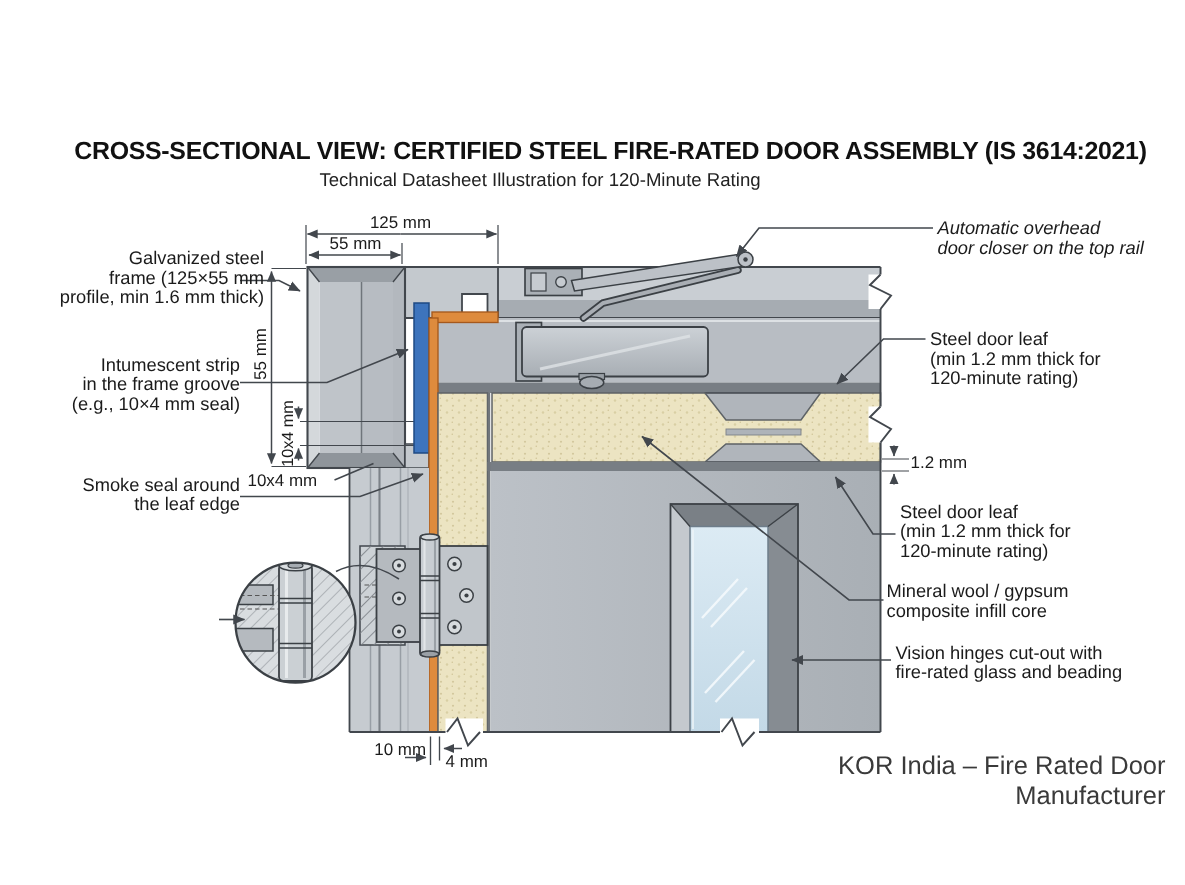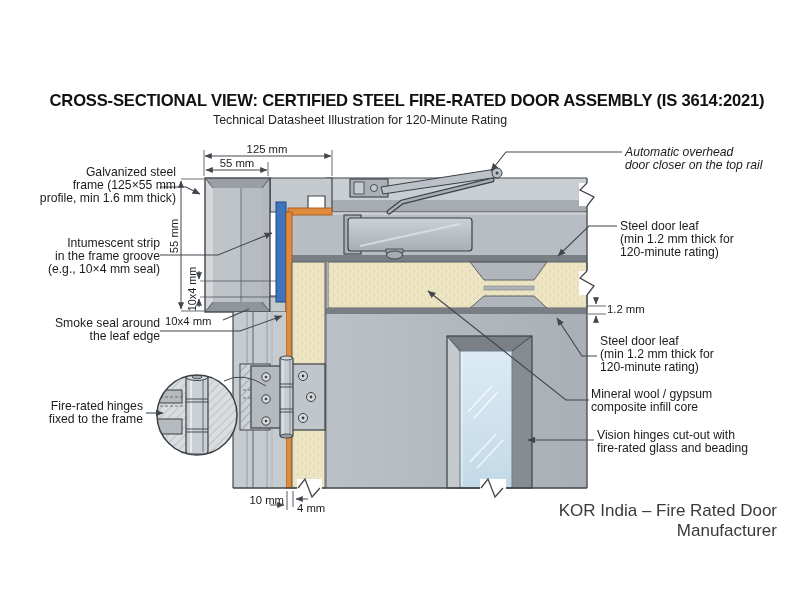--- a/index.html
+++ b/index.html
@@ -250,24 +250,20 @@
 </div>
 <div class="txt lbl r" style="left:0;width:160px;top:237px;">
   <div>Intumescent strip</div>
   <div>in the frame groove</div>
   <div>(e.g., 10×4 mm seal)</div>
 </div>
 <div class="txt lbl r" style="left:0;width:160px;top:317px;">
   <div>Smoke seal around</div>
   <div>the leaf edge</div>
 </div>
-<div class="txt lbl r" style="left:0;width:143px;top:400px;">
-  <div>Fire-rated hinges</div>
-  <div>fixed to the frame</div>
-</div>
 
 <div class="txt lbl" style="left:625px;top:146px;width:160px;font-style:italic;">
   <div>Automatic overhead</div>
   <div>door closer on the top rail</div>
 </div>
 <div class="txt lbl" style="left:620px;top:220px;width:160px;">
   <div>Steel door leaf</div>
   <div>(min 1.2 mm thick for</div>
   <div>120-minute rating)</div>
 </div>

